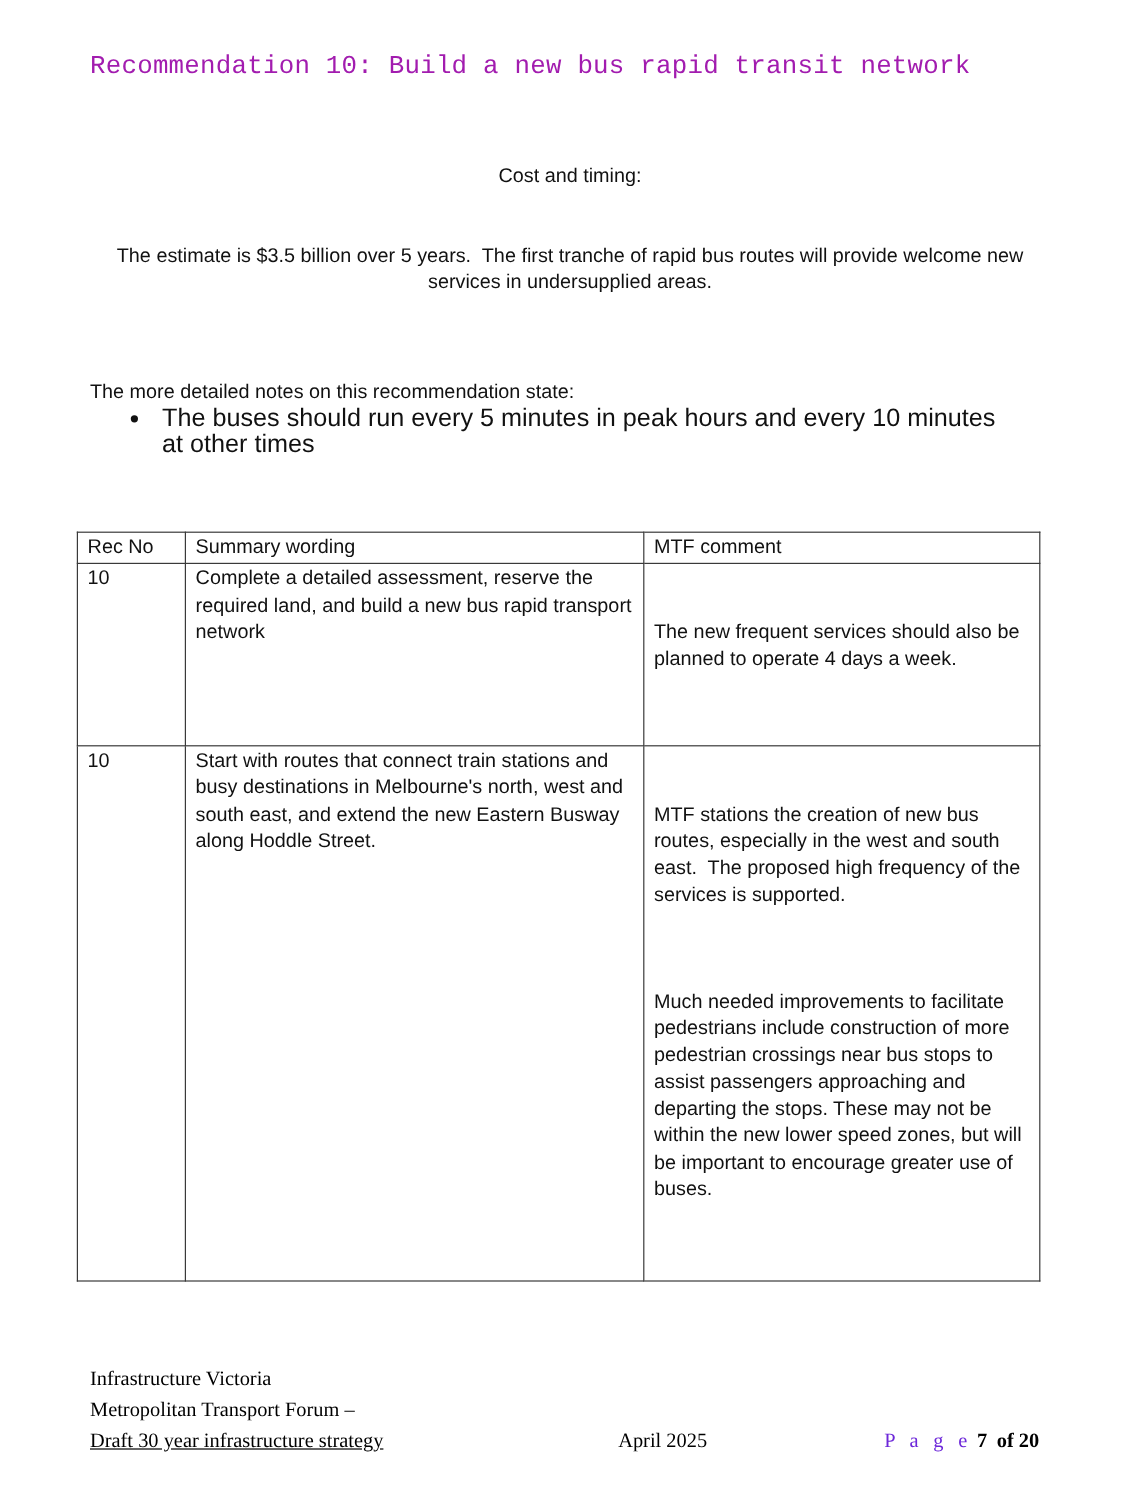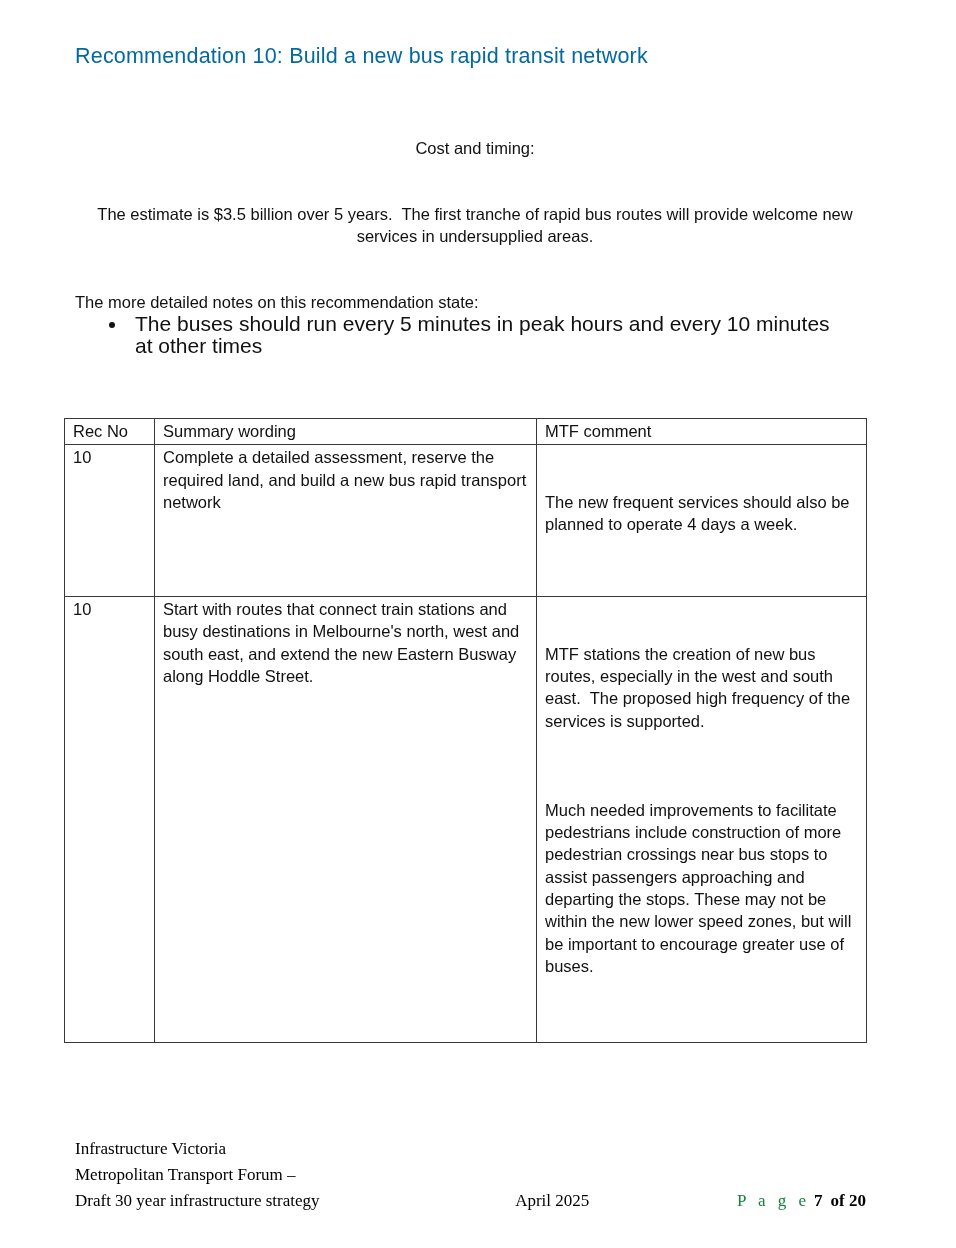--- a/index.html
+++ b/index.html
@@ -24,21 +24,21 @@
     letter-spacing: 0.2px;
     white-space: pre-wrap;
   }
   .body-text {
     font-size: 16.5px;
     line-height: 22px;
     white-space: pre-wrap;
     max-width: 800px;
   }
   .para-block { margin-top: 24px; text-align: center; }
-  .para-notes { }
+  .para-notes { margin-top: 26px; }
   ul.notes-list {
     list-style: disc;
     margin: 0;
     padding-left: 53px;
   }
   ul.notes-list li {
     font-size: 21px;
     line-height: 22px;
     padding-left: 7px;
     max-width: 705px;
@@ -76,38 +76,38 @@
     font-family: "Liberation Serif", serif;
     font-size: 17px;
     line-height: 26px;
     color: #000000;
   }
   .footer-bottom-line {
     display: flex;
     justify-content: space-between;
     align-items: baseline;
   }
-  .footer-left-col { flex: 0 0 auto; }
+  .footer-left-col { flex: 0 0 auto; text-decoration: underline; }
   .footer-date { flex: 0 0 auto; transform: translateX(24px); }
   .footer-page { flex: 0 0 auto; }
   .page-word {
-    color: #15803d;
+    color: #6d28d9;
     letter-spacing: 4px;
     margin-right: 4px;
   }
   .page-num { font-weight: 700; margin-right: 8px; }
   .page-of  { font-weight: 700; }
 </style>
 </head>
 <body>
 
 <div class="page">
   <div class="content">
 
-    <h1 class="doc-heading" style="color: #0369a1;">Recommendation 10: Build a new bus rapid transit network</h1>
+    <h1 class="doc-heading" style="color: #a21caf; font-family: Liberation Mono, monospace;">Recommendation 10: Build a new bus rapid transit network</h1>
 
     <div class="body-text para-block">
       <div>Cost and timing:</div>
       <div>The estimate is $3.5 billion over 5 years.  The first tranche of rapid bus routes will provide welcome new services in undersupplied areas.</div>
     </div>
 
     <div class="body-text para-notes">The more detailed notes on this recommendation state:</div>
 
     <ul class="notes-list">
       <li>The buses should run every 5 minutes in peak hours and every 10 minutes at other times</li>

